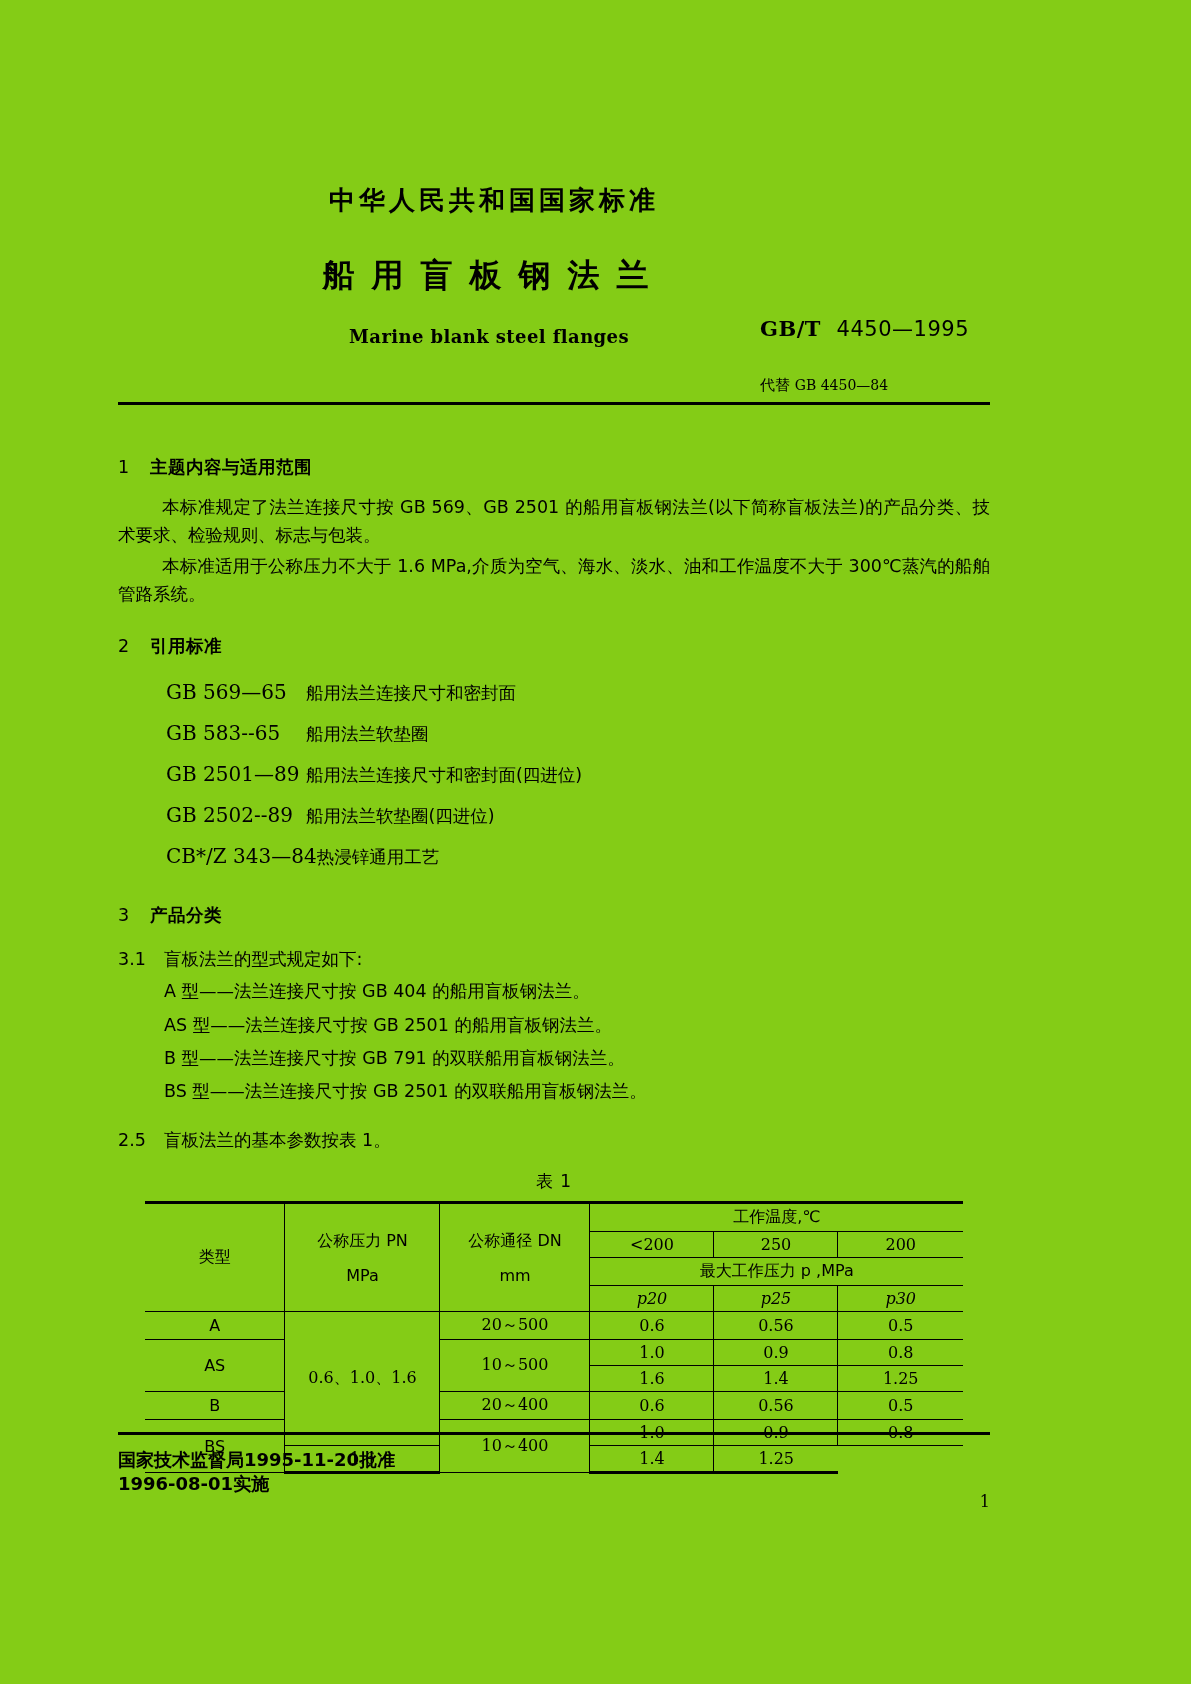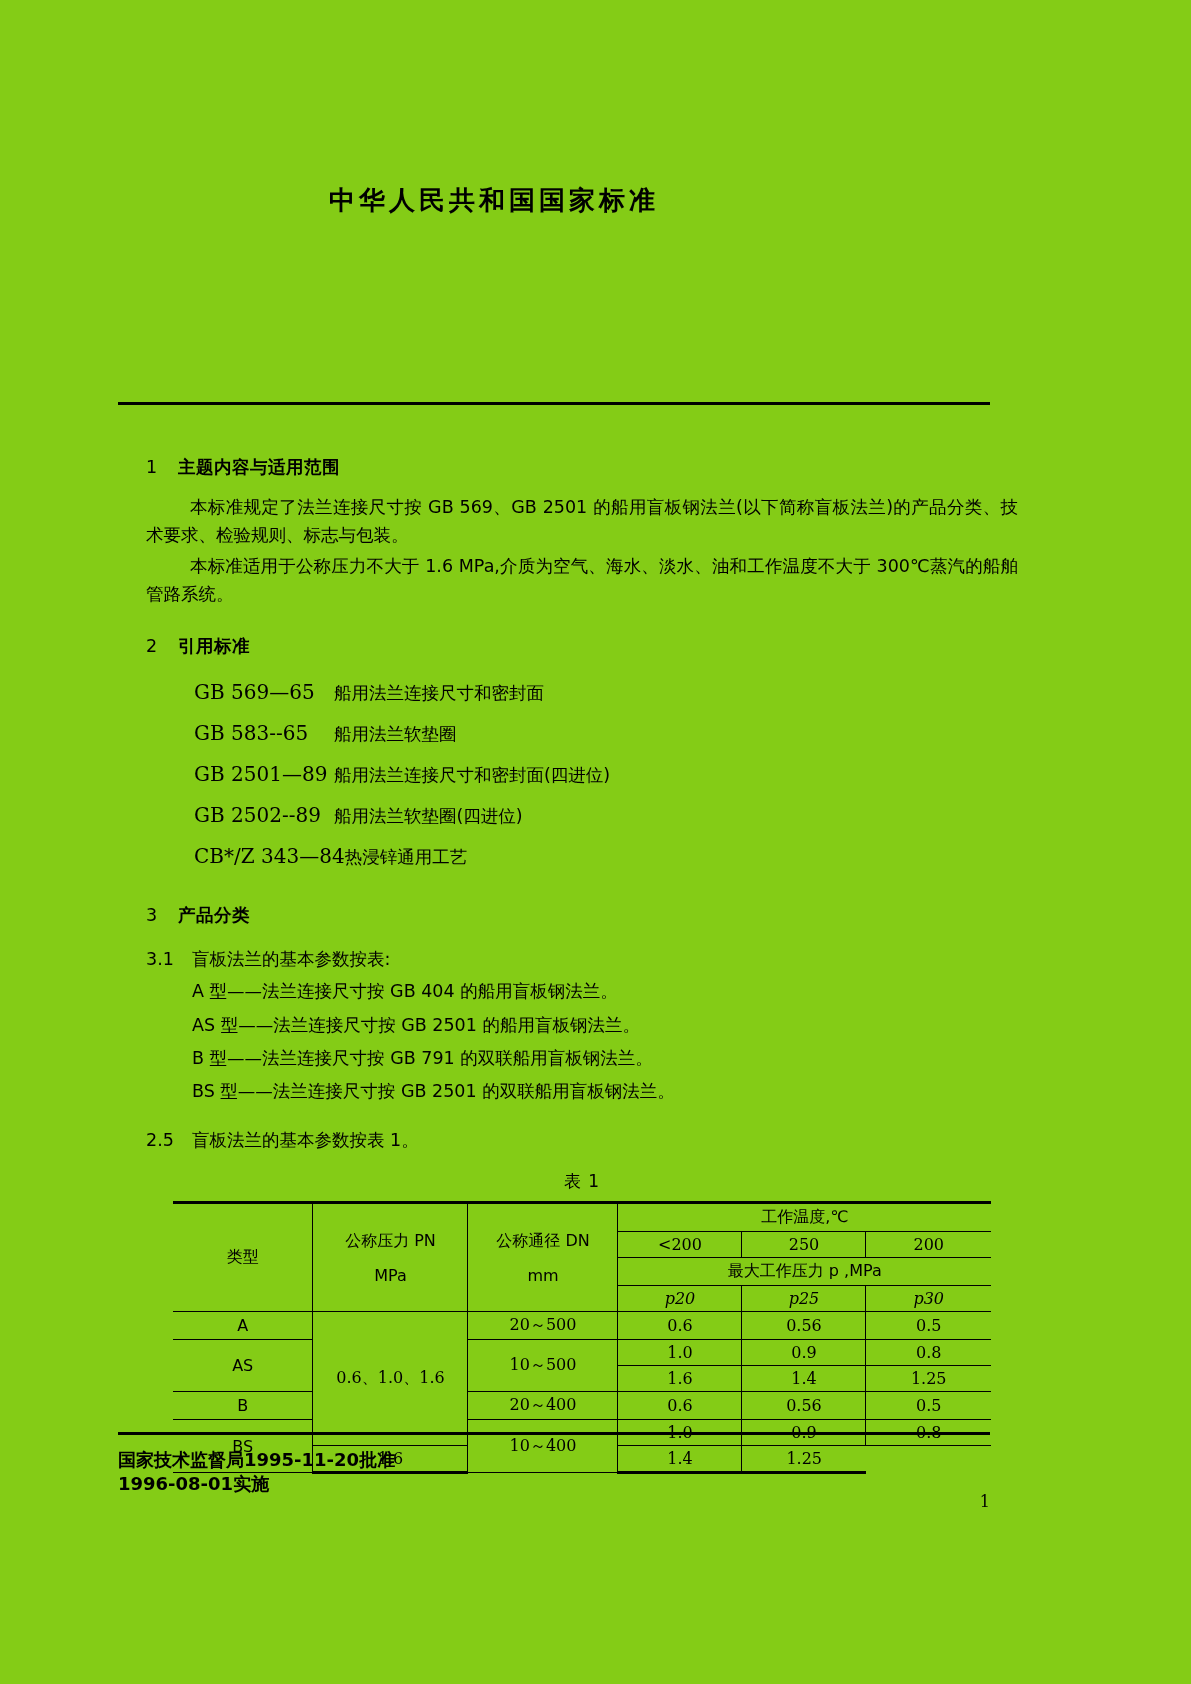--- a/index.html
+++ b/index.html
@@ -104,21 +104,20 @@
     border-top: 3px solid #000;
   }
 
   
   .body {
     position: absolute;
     left: 0;
     top: 455px;
     width: 872px;
     font-size: 17px;
-    margin-left: 28px;
   }
   h2.sec {
     font-family: "DejaVu Sans", "Liberation Sans", sans-serif;
     font-weight: bold;
     font-size: 17.5px;
     margin: 0 0 14px 0;
     letter-spacing: 0.5px;
   }
   h2.sec .n {
     display: inline-block;
@@ -244,20 +243,29 @@
 </style>
 </head>
 <body>
 
 <div class="page">
   <div class="sheet">
 
     <div class="masthead">
       <div class="nat-title">中华人民共和国国家标准</div>
 
+      <div class="title-row">
+        <div class="doc-title">船用盲板钢法兰</div>
+        <div class="doc-title-en">Marine blank steel flanges</div>
+
+        <div class="std-no">
+          <div class="code"><span>GB/T</span>&nbsp;&nbsp;<span class="num">4450—1995</span></div>
+          <div class="replaces"><span>代替</span>&nbsp;<span class="en">GB 4450—84</span></div>
+        </div>
+      </div>
     </div>
 
     <div class="rule-top"></div>
 
     <div class="body">
 
       <h2 class="sec"><span class="n">1</span><span>主题内容与适用范围</span></h2>
       <p class="para">本标准规定了法兰连接尺寸按 GB 569、GB 2501 的船用盲板钢法兰(以下简称盲板法兰)的产品分类、技术要求、检验规则、标志与包装。</p>
       <p class="para">本标准适用于公称压力不大于 1.6 MPa,介质为空气、海水、淡水、油和工作温度不大于 300℃蒸汽的船舶管路系统。</p>
 
@@ -265,21 +273,21 @@
       <ul class="reflist">
         <li><span class="id">GB 569—65</span><span>船用法兰连接尺寸和密封面</span></li>
         <li><span class="id">GB 583--65</span><span>船用法兰软垫圈</span></li>
         <li><span class="id">GB 2501—89</span><span>船用法兰连接尺寸和密封面(四进位)</span></li>
         <li><span class="id">GB 2502--89</span><span>船用法兰软垫圈(四进位)</span></li>
         <li><span class="id">CB*/Z 343—84</span><span>热浸锌通用工艺</span></li>
       </ul>
 
       <h2 class="sec spaced"><span class="n">3</span><span>产品分类</span></h2>
 
-      <div class="clause"><span class="cn">3.1</span><span>盲板法兰的基本参数按表:</span></div>
+      <div class="clause"><span class="cn">3.1</span><span>盲板法兰的型式规定如下:</span></div>
       <ul class="typelist">
         <li>A 型——法兰连接尺寸按 GB 404 的船用盲板钢法兰。</li>
         <li>AS 型——法兰连接尺寸按 GB 2501 的船用盲板钢法兰。</li>
         <li>B 型——法兰连接尺寸按 GB 791 的双联船用盲板钢法兰。</li>
         <li>BS 型——法兰连接尺寸按 GB 2501 的双联船用盲板钢法兰。</li>
       </ul>
 
       <div class="clause"><span class="cn">2.5</span><span>盲板法兰的基本参数按表 1。</span></div>
 
       <div class="tablewrap">

